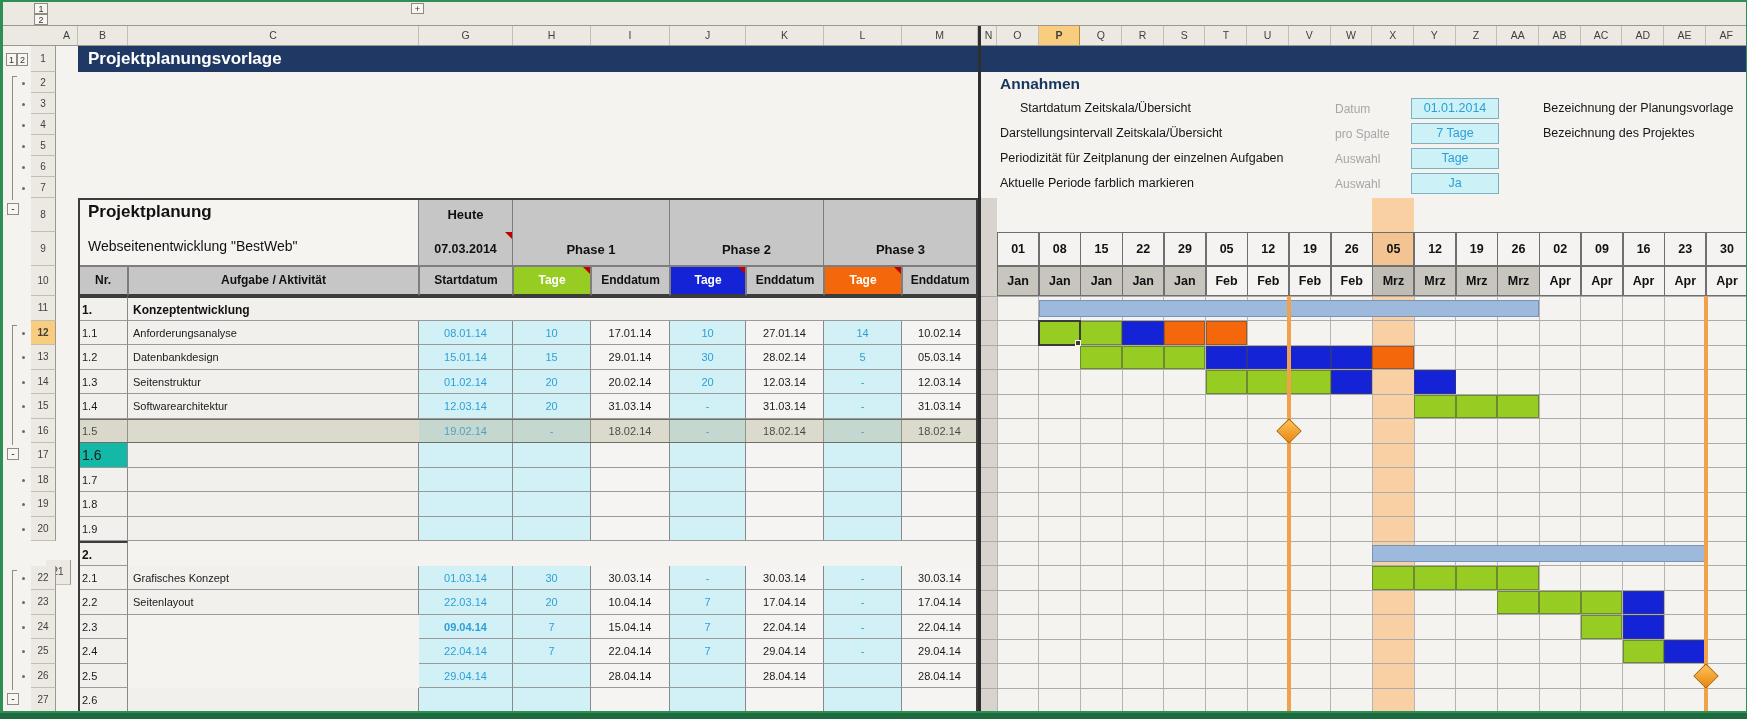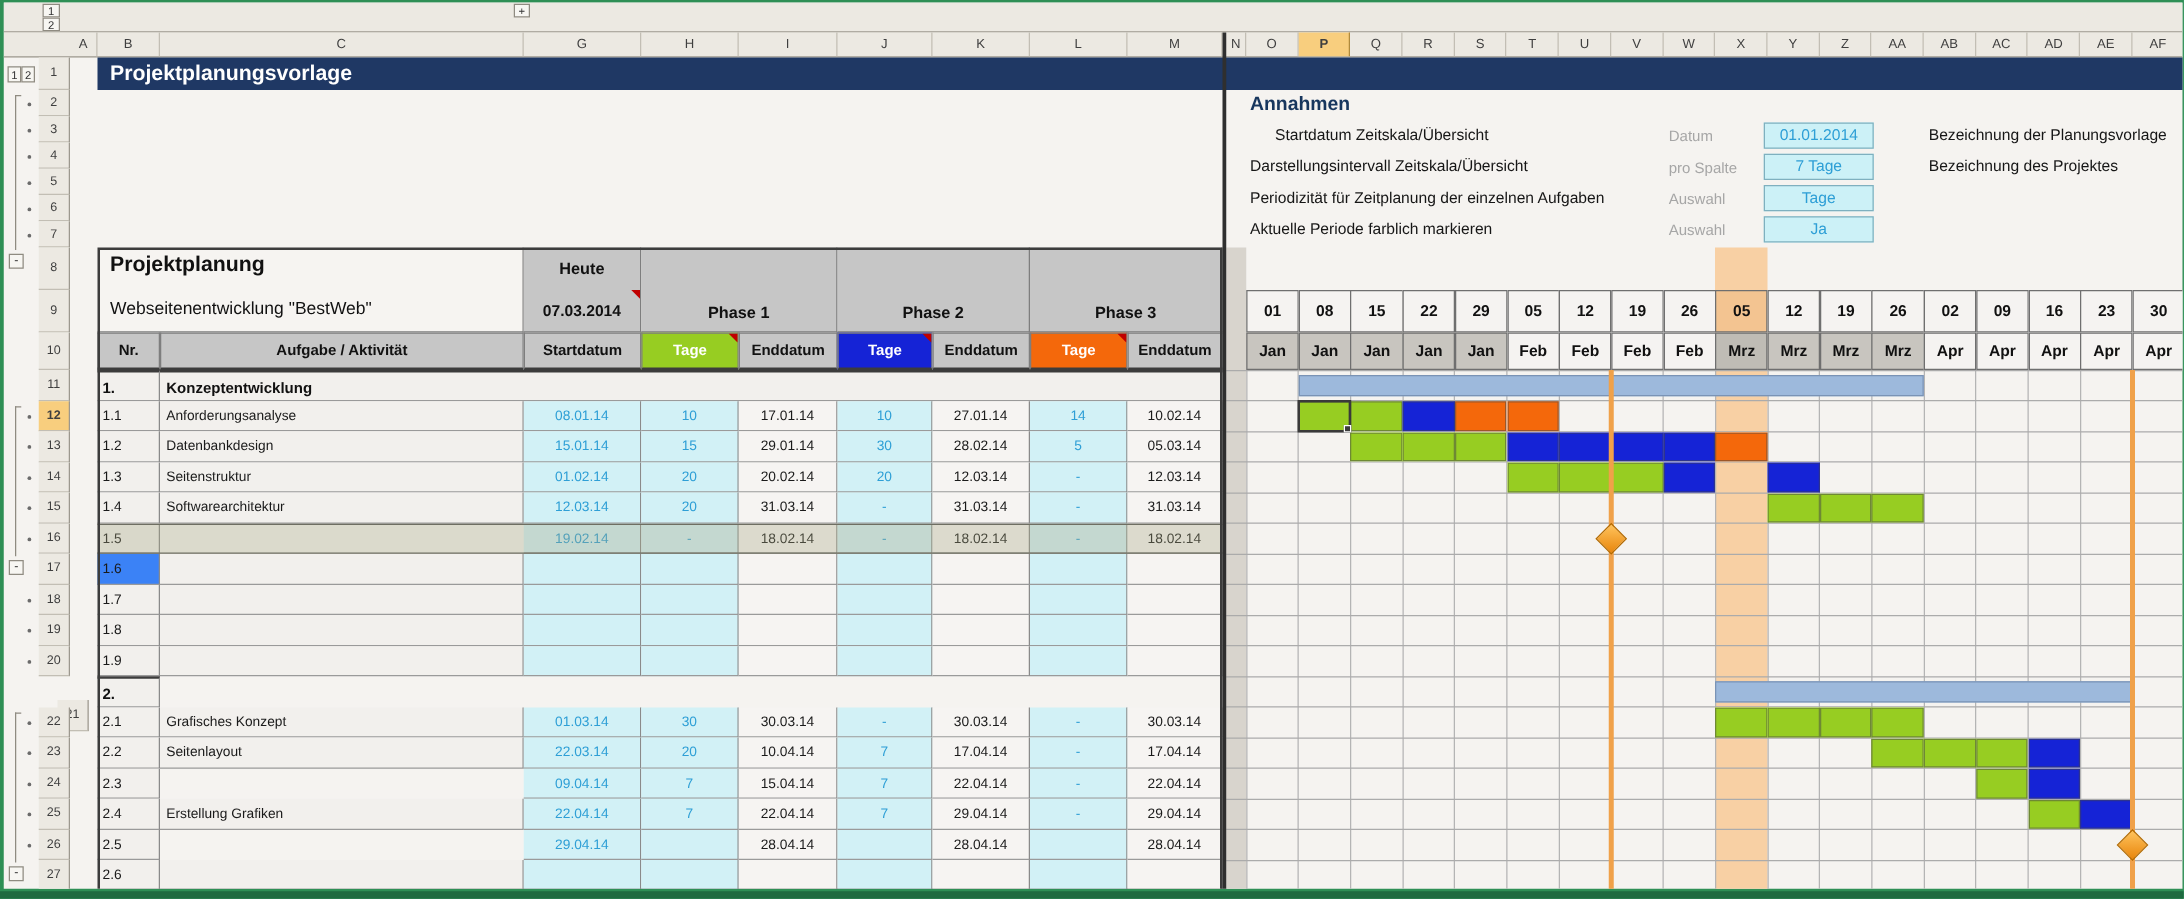--- a/index.html
+++ b/index.html
@@ -295,21 +295,21 @@
       <div style="position: absolute; box-sizing: border-box; left: 821px; top: 392px; width: 78px; height: 24.5px; background: rgb(210, 241, 246); color: rgb(46, 159, 214); border-right: 1px solid rgb(138, 138, 138); border-bottom: 1px solid rgb(154, 154, 154); font-size: 11px; text-align: center; line-height: 24.5px;">-</div>
       <div style="position: absolute; box-sizing: border-box; left: 899px; top: 392px; width: 76px; height: 24.5px; background: rgb(246, 244, 242); color: rgb(26, 26, 26); border-right: 1px solid rgb(138, 138, 138); border-bottom: 1px solid rgb(154, 154, 154); font-size: 11px; text-align: center; line-height: 24.5px;">31.03.14</div>
       <div style="position: absolute; box-sizing: border-box; left: 75px; top: 416.5px; width: 50px; height: 24.5px; background: rgb(242, 240, 237); border-right: 1px solid rgb(138, 138, 138); border-bottom: 1px solid rgb(154, 154, 154); font-size: 11px; color: rgb(26, 26, 26); padding-left: 4px; line-height: 24.5px;">1.5</div>
       <div style="position: absolute; box-sizing: border-box; left: 416px; top: 416.5px; width: 94px; height: 24.5px; background: rgb(210, 241, 246); color: rgb(46, 159, 214); border-right: 1px solid rgb(138, 138, 138); border-bottom: 1px solid rgb(154, 154, 154); font-size: 11px; text-align: center; line-height: 24.5px;">19.02.14</div>
       <div style="position: absolute; box-sizing: border-box; left: 510px; top: 416.5px; width: 78px; height: 24.5px; background: rgb(210, 241, 246); color: rgb(46, 159, 214); border-right: 1px solid rgb(138, 138, 138); border-bottom: 1px solid rgb(154, 154, 154); font-size: 11px; text-align: center; line-height: 24.5px;">-</div>
       <div style="position: absolute; box-sizing: border-box; left: 588px; top: 416.5px; width: 79px; height: 24.5px; background: rgb(246, 244, 242); color: rgb(26, 26, 26); border-right: 1px solid rgb(138, 138, 138); border-bottom: 1px solid rgb(154, 154, 154); font-size: 11px; text-align: center; line-height: 24.5px;">18.02.14</div>
       <div style="position: absolute; box-sizing: border-box; left: 667px; top: 416.5px; width: 76px; height: 24.5px; background: rgb(210, 241, 246); color: rgb(46, 159, 214); border-right: 1px solid rgb(138, 138, 138); border-bottom: 1px solid rgb(154, 154, 154); font-size: 11px; text-align: center; line-height: 24.5px;">-</div>
       <div style="position: absolute; box-sizing: border-box; left: 743px; top: 416.5px; width: 78px; height: 24.5px; background: rgb(246, 244, 242); color: rgb(26, 26, 26); border-right: 1px solid rgb(138, 138, 138); border-bottom: 1px solid rgb(154, 154, 154); font-size: 11px; text-align: center; line-height: 24.5px;">18.02.14</div>
       <div style="position: absolute; box-sizing: border-box; left: 821px; top: 416.5px; width: 78px; height: 24.5px; background: rgb(210, 241, 246); color: rgb(46, 159, 214); border-right: 1px solid rgb(138, 138, 138); border-bottom: 1px solid rgb(154, 154, 154); font-size: 11px; text-align: center; line-height: 24.5px;">-</div>
       <div style="position: absolute; box-sizing: border-box; left: 899px; top: 416.5px; width: 76px; height: 24.5px; background: rgb(246, 244, 242); color: rgb(26, 26, 26); border-right: 1px solid rgb(138, 138, 138); border-bottom: 1px solid rgb(154, 154, 154); font-size: 11px; text-align: center; line-height: 24.5px;">18.02.14</div>
-      <div style="position: absolute; box-sizing: border-box; left: 75px; top: 441px; width: 50px; height: 24.5px; background: #3b82f6; border-right: 1px solid rgb(138, 138, 138); border-bottom: 1px solid rgb(154, 154, 154); font-size: 11px; color: rgb(26, 26, 26); padding-left: 4px; line-height: 24.5px;">1.6</div>
+      <div style="position: absolute; box-sizing: border-box; left: 75px; top: 441px; width: 50px; height: 24.5px; background: #14b8a6; border-right: 1px solid rgb(138, 138, 138); border-bottom: 1px solid rgb(154, 154, 154); font-size: 14px; color: rgb(26, 26, 26); padding-left: 4px; line-height: 24.5px;">1.6</div>
       <div style="position: absolute; box-sizing: border-box; left: 125px; top: 441px; width: 291px; height: 24.5px; background: rgb(242, 240, 237); border-right: 1px solid rgb(138, 138, 138); border-bottom: 1px solid rgb(154, 154, 154); font-size: 11px; color: rgb(26, 26, 26); padding-left: 5px; line-height: 24.5px; white-space: nowrap; overflow: hidden;"></div>
       <div style="position: absolute; box-sizing: border-box; left: 416px; top: 441px; width: 94px; height: 24.5px; background: rgb(210, 241, 246); color: rgb(46, 159, 214); border-right: 1px solid rgb(138, 138, 138); border-bottom: 1px solid rgb(154, 154, 154); font-size: 11px; text-align: center; line-height: 24.5px;"></div>
       <div style="position: absolute; box-sizing: border-box; left: 510px; top: 441px; width: 78px; height: 24.5px; background: rgb(210, 241, 246); color: rgb(46, 159, 214); border-right: 1px solid rgb(138, 138, 138); border-bottom: 1px solid rgb(154, 154, 154); font-size: 11px; text-align: center; line-height: 24.5px;"></div>
       <div style="position: absolute; box-sizing: border-box; left: 588px; top: 441px; width: 79px; height: 24.5px; background: rgb(246, 244, 242); color: rgb(26, 26, 26); border-right: 1px solid rgb(138, 138, 138); border-bottom: 1px solid rgb(154, 154, 154); font-size: 11px; text-align: center; line-height: 24.5px;"></div>
       <div style="position: absolute; box-sizing: border-box; left: 667px; top: 441px; width: 76px; height: 24.5px; background: rgb(210, 241, 246); color: rgb(46, 159, 214); border-right: 1px solid rgb(138, 138, 138); border-bottom: 1px solid rgb(154, 154, 154); font-size: 11px; text-align: center; line-height: 24.5px;"></div>
       <div style="position: absolute; box-sizing: border-box; left: 743px; top: 441px; width: 78px; height: 24.5px; background: rgb(246, 244, 242); color: rgb(26, 26, 26); border-right: 1px solid rgb(138, 138, 138); border-bottom: 1px solid rgb(154, 154, 154); font-size: 11px; text-align: center; line-height: 24.5px;"></div>
       <div style="position: absolute; box-sizing: border-box; left: 821px; top: 441px; width: 78px; height: 24.5px; background: rgb(210, 241, 246); color: rgb(46, 159, 214); border-right: 1px solid rgb(138, 138, 138); border-bottom: 1px solid rgb(154, 154, 154); font-size: 11px; text-align: center; line-height: 24.5px;"></div>
       <div style="position: absolute; box-sizing: border-box; left: 899px; top: 441px; width: 76px; height: 24.5px; background: rgb(246, 244, 242); color: rgb(26, 26, 26); border-right: 1px solid rgb(138, 138, 138); border-bottom: 1px solid rgb(154, 154, 154); font-size: 11px; text-align: center; line-height: 24.5px;"></div>
       <div style="position: absolute; box-sizing: border-box; left: 75px; top: 465.5px; width: 50px; height: 24.5px; background: rgb(242, 240, 237); border-right: 1px solid rgb(138, 138, 138); border-bottom: 1px solid rgb(154, 154, 154); font-size: 11px; color: rgb(26, 26, 26); padding-left: 4px; line-height: 24.5px;">1.7</div>
       <div style="position: absolute; box-sizing: border-box; left: 125px; top: 465.5px; width: 291px; height: 24.5px; background: rgb(242, 240, 237); border-right: 1px solid rgb(138, 138, 138); border-bottom: 1px solid rgb(154, 154, 154); font-size: 11px; color: rgb(26, 26, 26); padding-left: 5px; line-height: 24.5px; white-space: nowrap; overflow: hidden;"></div>
@@ -351,29 +351,28 @@
       <div style="position: absolute; box-sizing: border-box; left: 75px; top: 588px; width: 50px; height: 24.5px; background: rgb(242, 240, 237); border-right: 1px solid rgb(138, 138, 138); border-bottom: 1px solid rgb(154, 154, 154); font-size: 11px; color: rgb(26, 26, 26); padding-left: 4px; line-height: 24.5px;">2.2</div>
       <div style="position: absolute; box-sizing: border-box; left: 125px; top: 588px; width: 291px; height: 24.5px; background: rgb(242, 240, 237); border-right: 1px solid rgb(138, 138, 138); border-bottom: 1px solid rgb(154, 154, 154); font-size: 11px; color: rgb(26, 26, 26); padding-left: 5px; line-height: 24.5px; white-space: nowrap; overflow: hidden;">Seitenlayout</div>
       <div style="position: absolute; box-sizing: border-box; left: 416px; top: 588px; width: 94px; height: 24.5px; background: rgb(210, 241, 246); color: rgb(46, 159, 214); border-right: 1px solid rgb(138, 138, 138); border-bottom: 1px solid rgb(154, 154, 154); font-size: 11px; text-align: center; line-height: 24.5px;">22.03.14</div>
       <div style="position: absolute; box-sizing: border-box; left: 510px; top: 588px; width: 78px; height: 24.5px; background: rgb(210, 241, 246); color: rgb(46, 159, 214); border-right: 1px solid rgb(138, 138, 138); border-bottom: 1px solid rgb(154, 154, 154); font-size: 11px; text-align: center; line-height: 24.5px;">20</div>
       <div style="position: absolute; box-sizing: border-box; left: 588px; top: 588px; width: 79px; height: 24.5px; background: rgb(246, 244, 242); color: rgb(26, 26, 26); border-right: 1px solid rgb(138, 138, 138); border-bottom: 1px solid rgb(154, 154, 154); font-size: 11px; text-align: center; line-height: 24.5px;">10.04.14</div>
       <div style="position: absolute; box-sizing: border-box; left: 667px; top: 588px; width: 76px; height: 24.5px; background: rgb(210, 241, 246); color: rgb(46, 159, 214); border-right: 1px solid rgb(138, 138, 138); border-bottom: 1px solid rgb(154, 154, 154); font-size: 11px; text-align: center; line-height: 24.5px;">7</div>
       <div style="position: absolute; box-sizing: border-box; left: 743px; top: 588px; width: 78px; height: 24.5px; background: rgb(246, 244, 242); color: rgb(26, 26, 26); border-right: 1px solid rgb(138, 138, 138); border-bottom: 1px solid rgb(154, 154, 154); font-size: 11px; text-align: center; line-height: 24.5px;">17.04.14</div>
       <div style="position: absolute; box-sizing: border-box; left: 821px; top: 588px; width: 78px; height: 24.5px; background: rgb(210, 241, 246); color: rgb(46, 159, 214); border-right: 1px solid rgb(138, 138, 138); border-bottom: 1px solid rgb(154, 154, 154); font-size: 11px; text-align: center; line-height: 24.5px;">-</div>
       <div style="position: absolute; box-sizing: border-box; left: 899px; top: 588px; width: 76px; height: 24.5px; background: rgb(246, 244, 242); color: rgb(26, 26, 26); border-right: 1px solid rgb(138, 138, 138); border-bottom: 1px solid rgb(154, 154, 154); font-size: 11px; text-align: center; line-height: 24.5px;">17.04.14</div>
       <div style="position: absolute; box-sizing: border-box; left: 75px; top: 612.5px; width: 50px; height: 24.5px; background: rgb(242, 240, 237); border-right: 1px solid rgb(138, 138, 138); border-bottom: 1px solid rgb(154, 154, 154); font-size: 11px; color: rgb(26, 26, 26); padding-left: 4px; line-height: 24.5px;">2.3</div>
-      <div style="position: absolute; box-sizing: border-box; left: 416px; top: 612.5px; width: 94px; height: 24.5px; background: rgb(210, 241, 246); color: rgb(46, 159, 214); border-right: 1px solid rgb(138, 138, 138); border-bottom: 1px solid rgb(154, 154, 154); font-size: 11px; text-align: center; line-height: 24.5px;">09.04.14</div>
+      <div style="position: absolute; box-sizing: border-box; left: 416px; top: 612.5px; width: 94px; height: 24.5px; background: rgb(210, 241, 246); color: rgb(46, 159, 214); border-right: 1px solid rgb(138, 138, 138); border-bottom: 1px solid rgb(154, 154, 154); font-size: 11px; text-align: center; line-height: 24.5px; font-weight: bold;">09.04.14</div>
       <div style="position: absolute; box-sizing: border-box; left: 510px; top: 612.5px; width: 78px; height: 24.5px; background: rgb(210, 241, 246); color: rgb(46, 159, 214); border-right: 1px solid rgb(138, 138, 138); border-bottom: 1px solid rgb(154, 154, 154); font-size: 11px; text-align: center; line-height: 24.5px;">7</div>
       <div style="position: absolute; box-sizing: border-box; left: 588px; top: 612.5px; width: 79px; height: 24.5px; background: rgb(246, 244, 242); color: rgb(26, 26, 26); border-right: 1px solid rgb(138, 138, 138); border-bottom: 1px solid rgb(154, 154, 154); font-size: 11px; text-align: center; line-height: 24.5px;">15.04.14</div>
       <div style="position: absolute; box-sizing: border-box; left: 667px; top: 612.5px; width: 76px; height: 24.5px; background: rgb(210, 241, 246); color: rgb(46, 159, 214); border-right: 1px solid rgb(138, 138, 138); border-bottom: 1px solid rgb(154, 154, 154); font-size: 11px; text-align: center; line-height: 24.5px;">7</div>
       <div style="position: absolute; box-sizing: border-box; left: 743px; top: 612.5px; width: 78px; height: 24.5px; background: rgb(246, 244, 242); color: rgb(26, 26, 26); border-right: 1px solid rgb(138, 138, 138); border-bottom: 1px solid rgb(154, 154, 154); font-size: 11px; text-align: center; line-height: 24.5px;">22.04.14</div>
       <div style="position: absolute; box-sizing: border-box; left: 821px; top: 612.5px; width: 78px; height: 24.5px; background: rgb(210, 241, 246); color: rgb(46, 159, 214); border-right: 1px solid rgb(138, 138, 138); border-bottom: 1px solid rgb(154, 154, 154); font-size: 11px; text-align: center; line-height: 24.5px;">-</div>
       <div style="position: absolute; box-sizing: border-box; left: 899px; top: 612.5px; width: 76px; height: 24.5px; background: rgb(246, 244, 242); color: rgb(26, 26, 26); border-right: 1px solid rgb(138, 138, 138); border-bottom: 1px solid rgb(154, 154, 154); font-size: 11px; text-align: center; line-height: 24.5px;">22.04.14</div>
       <div style="position: absolute; box-sizing: border-box; left: 75px; top: 637px; width: 50px; height: 24.5px; background: rgb(242, 240, 237); border-right: 1px solid rgb(138, 138, 138); border-bottom: 1px solid rgb(154, 154, 154); font-size: 11px; color: rgb(26, 26, 26); padding-left: 4px; line-height: 24.5px;">2.4</div>
-      <div style="position: absolute; box-sizing: border-box; left: 125px; top: 637px; width: 291px; height: 24.5px; background: rgb(242, 240, 237); border-right: 1px solid rgb(138, 138, 138); border-bottom: 1px solid rgb(154, 154, 154); font-size: 11px; color: rgb(26, 26, 26); padding-left: 5px; line-height: 24.5px; white-space: nowrap; overflow: hidden;">Erstellung Grafiken</div>
       <div style="position: absolute; box-sizing: border-box; left: 416px; top: 637px; width: 94px; height: 24.5px; background: rgb(210, 241, 246); color: rgb(46, 159, 214); border-right: 1px solid rgb(138, 138, 138); border-bottom: 1px solid rgb(154, 154, 154); font-size: 11px; text-align: center; line-height: 24.5px;">22.04.14</div>
       <div style="position: absolute; box-sizing: border-box; left: 510px; top: 637px; width: 78px; height: 24.5px; background: rgb(210, 241, 246); color: rgb(46, 159, 214); border-right: 1px solid rgb(138, 138, 138); border-bottom: 1px solid rgb(154, 154, 154); font-size: 11px; text-align: center; line-height: 24.5px;">7</div>
       <div style="position: absolute; box-sizing: border-box; left: 588px; top: 637px; width: 79px; height: 24.5px; background: rgb(246, 244, 242); color: rgb(26, 26, 26); border-right: 1px solid rgb(138, 138, 138); border-bottom: 1px solid rgb(154, 154, 154); font-size: 11px; text-align: center; line-height: 24.5px;">22.04.14</div>
       <div style="position: absolute; box-sizing: border-box; left: 667px; top: 637px; width: 76px; height: 24.5px; background: rgb(210, 241, 246); color: rgb(46, 159, 214); border-right: 1px solid rgb(138, 138, 138); border-bottom: 1px solid rgb(154, 154, 154); font-size: 11px; text-align: center; line-height: 24.5px;">7</div>
       <div style="position: absolute; box-sizing: border-box; left: 743px; top: 637px; width: 78px; height: 24.5px; background: rgb(246, 244, 242); color: rgb(26, 26, 26); border-right: 1px solid rgb(138, 138, 138); border-bottom: 1px solid rgb(154, 154, 154); font-size: 11px; text-align: center; line-height: 24.5px;">29.04.14</div>
       <div style="position: absolute; box-sizing: border-box; left: 821px; top: 637px; width: 78px; height: 24.5px; background: rgb(210, 241, 246); color: rgb(46, 159, 214); border-right: 1px solid rgb(138, 138, 138); border-bottom: 1px solid rgb(154, 154, 154); font-size: 11px; text-align: center; line-height: 24.5px;">-</div>
       <div style="position: absolute; box-sizing: border-box; left: 899px; top: 637px; width: 76px; height: 24.5px; background: rgb(246, 244, 242); color: rgb(26, 26, 26); border-right: 1px solid rgb(138, 138, 138); border-bottom: 1px solid rgb(154, 154, 154); font-size: 11px; text-align: center; line-height: 24.5px;">29.04.14</div>
       <div style="position: absolute; box-sizing: border-box; left: 75px; top: 661.5px; width: 50px; height: 24.5px; background: rgb(242, 240, 237); border-right: 1px solid rgb(138, 138, 138); border-bottom: 1px solid rgb(154, 154, 154); font-size: 11px; color: rgb(26, 26, 26); padding-left: 4px; line-height: 24.5px;">2.5</div>
       <div style="position: absolute; box-sizing: border-box; left: 416px; top: 661.5px; width: 94px; height: 24.5px; background: rgb(210, 241, 246); color: rgb(46, 159, 214); border-right: 1px solid rgb(138, 138, 138); border-bottom: 1px solid rgb(154, 154, 154); font-size: 11px; text-align: center; line-height: 24.5px;">29.04.14</div>
       <div style="position: absolute; box-sizing: border-box; left: 510px; top: 661.5px; width: 78px; height: 24.5px; background: rgb(210, 241, 246); color: rgb(46, 159, 214); border-right: 1px solid rgb(138, 138, 138); border-bottom: 1px solid rgb(154, 154, 154); font-size: 11px; text-align: center; line-height: 24.5px;"></div>

